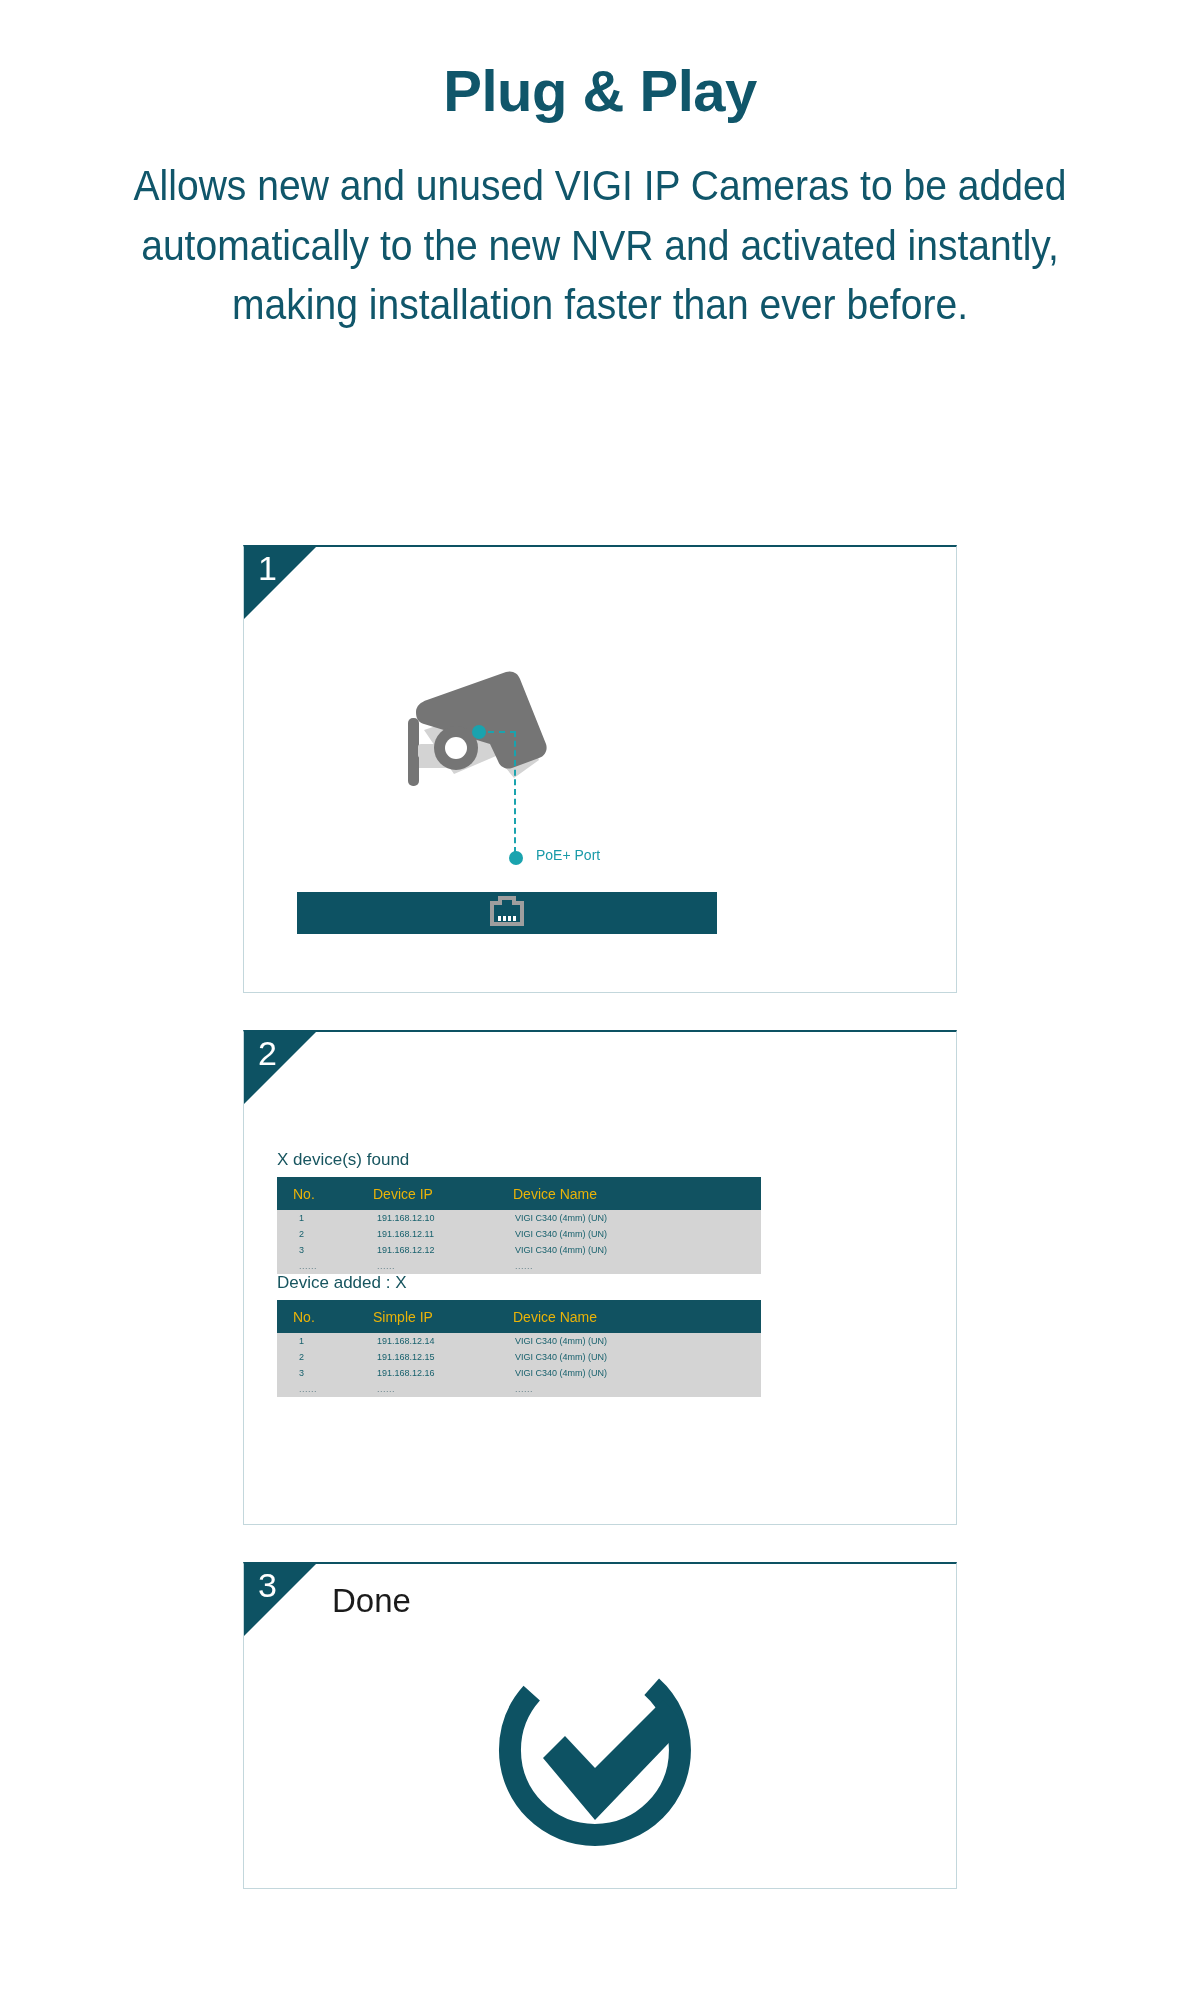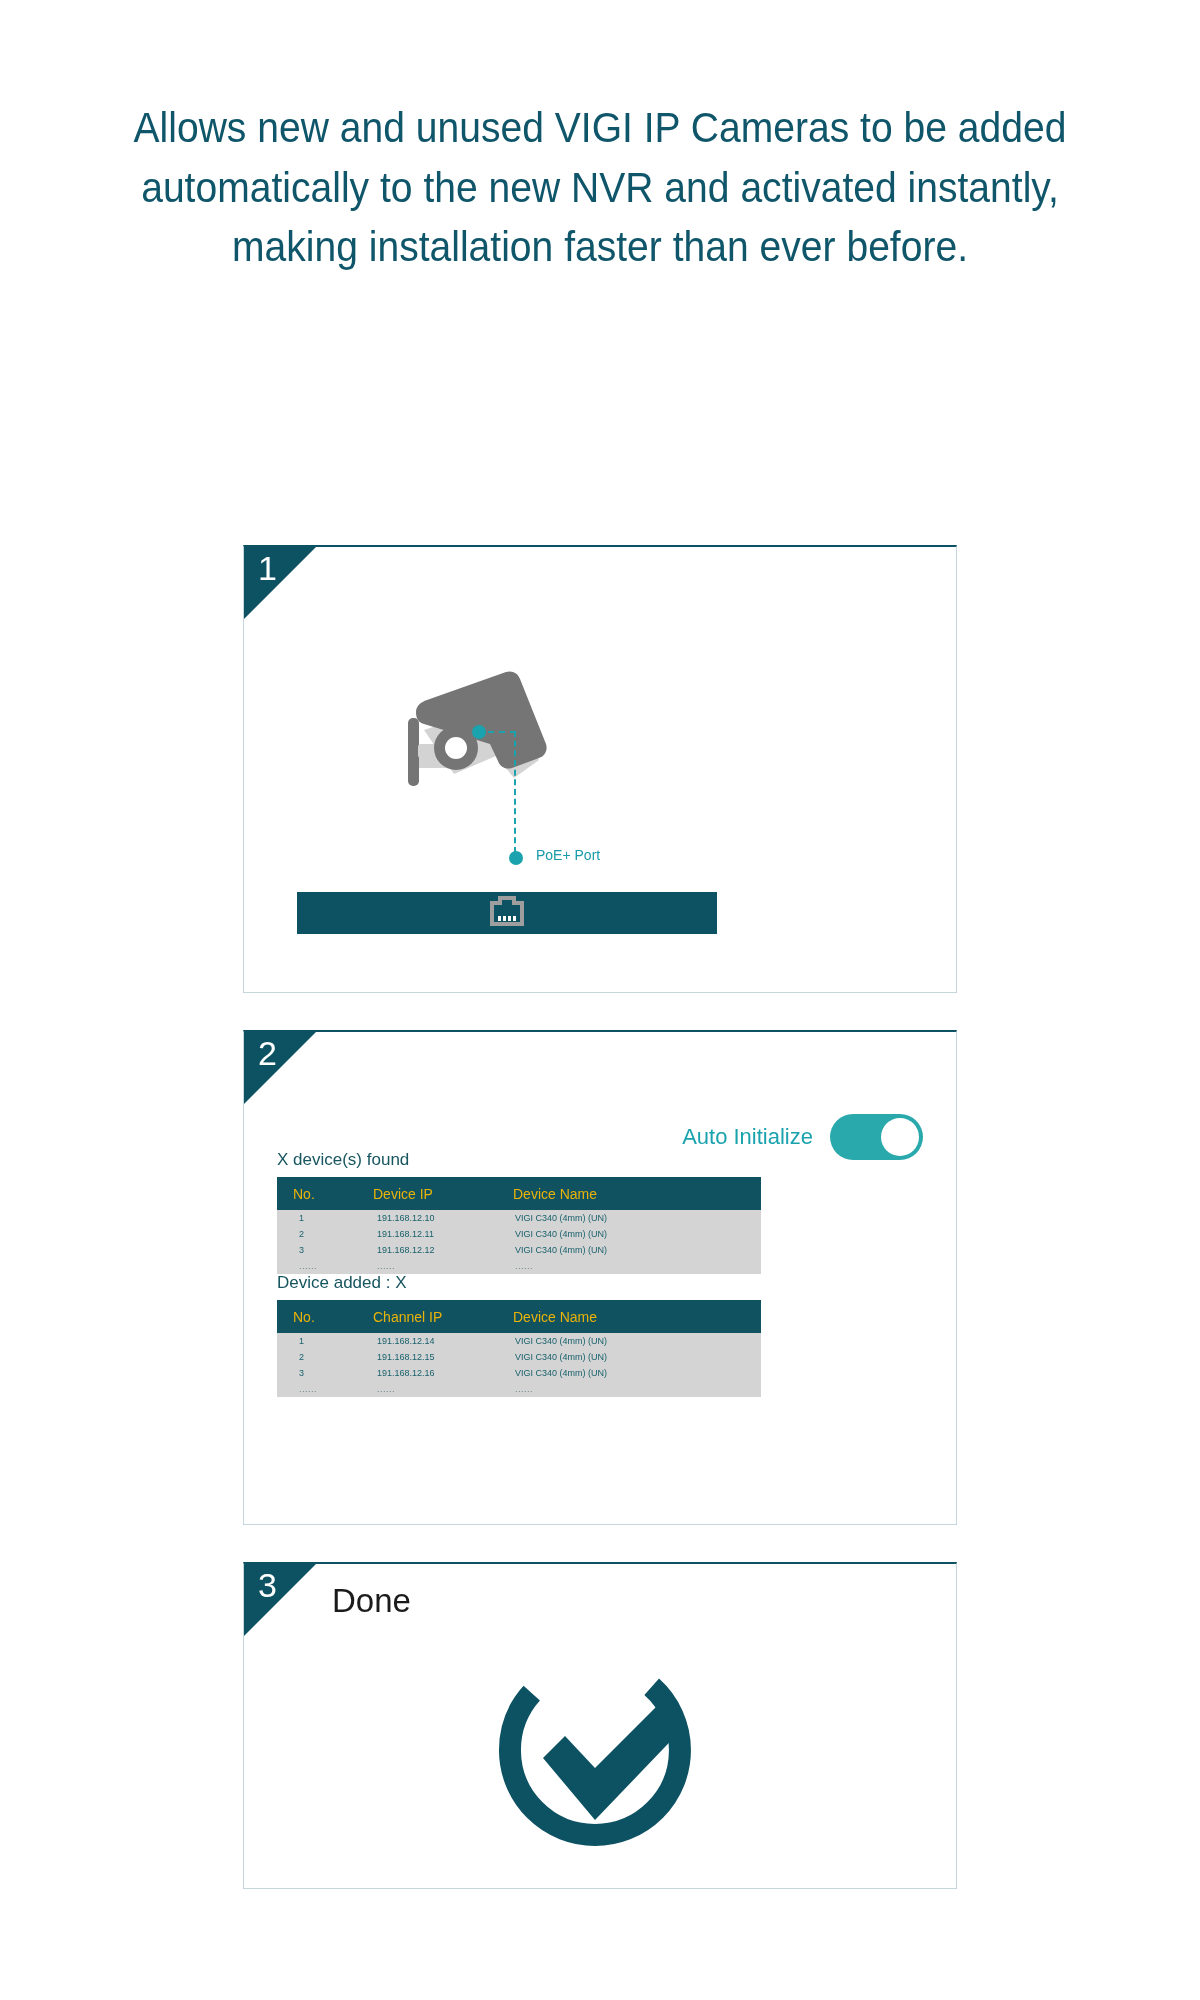--- a/index.html
+++ b/index.html
@@ -219,20 +219,21 @@
     position: absolute;
     left: 50%;
     top: 86px;
     transform: translateX(-50%);
   }
 </style>
 </head>
 <body>
 
 <div class="hero">
+  <h1 class="hero-title">Plug &amp; Play</h1>
   <p class="hero-sub">Allows new and unused VIGI IP Cameras to be added automatically to the new NVR and activated instantly, making installation faster than ever before.</p>
 </div>
 
 <div class="cards">
 
   <div class="card card-1">
     <div class="corner">
       <span class="corner-num">1</span>
     </div>
 
@@ -274,26 +275,20 @@
     </div>
   </div>
 
   <div class="card card-2">
     <div class="corner">
       <span class="corner-num">2</span>
     </div>
 
     <div class="stage2">
 
-      <div class="toggle-row">
-        <span class="toggle-label">Auto Initialize</span>
-        <span class="switch">
-          <span class="switch-knob"></span>
-        </span>
-      </div>
 
       <div class="tbl-block first">
         <div class="tbl-caption">X device(s) found</div>
         <table class="dev">
           <thead>
             <tr>
               <th class="col-no">No.</th>
               <th class="col-ip">Device IP</th>
               <th class="col-name">Device Name</th>
             </tr>
@@ -322,21 +317,21 @@
           </tbody>
         </table>
       </div>
 
       <div class="tbl-block second">
         <div class="tbl-caption">Device added : X</div>
         <table class="dev">
           <thead>
             <tr>
               <th class="col-no">No.</th>
-              <th class="col-ip">Channel IP</th>
+              <th class="col-ip">Simple IP</th>
               <th class="col-name">Device Name</th>
             </tr>
           </thead>
           <tbody>
             <tr>
               <td class="c-no">1</td>
               <td class="c-ip">191.168.12.14</td>
               <td class="c-name">VIGI C340 (4mm) (UN)</td>
             </tr>
             <tr>

